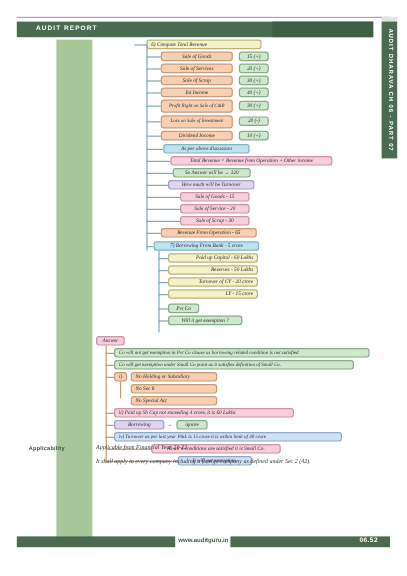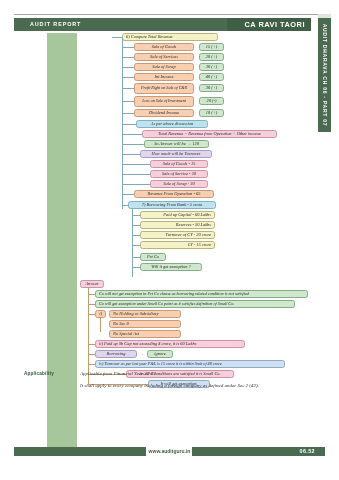--- a/index.html
+++ b/index.html
@@ -111,21 +111,20 @@
 </style>
 </head>
 <body>
 
 <div id="page">
 
   <div class="hdr-rule"></div>
   <div class="hdr-bar"></div>
   <div class="hdr-right-mask"></div>
   <div class="hdr-left">AUDIT REPORT</div>
-  <div class="hdr-right">CA RAVI TAORI</div>
 
   <div class="vtab-notch"></div>
   <div class="vtab">
     <span>AUDIT DHARAVA CH 06 - PART 07</span>
   </div>
 
   <div class="leftblock"></div>
 
   <div id="diagram">
 

